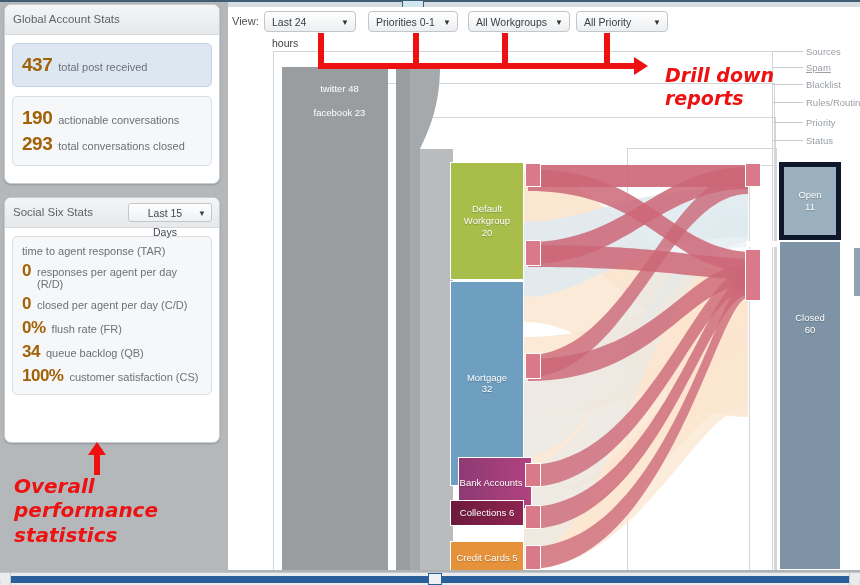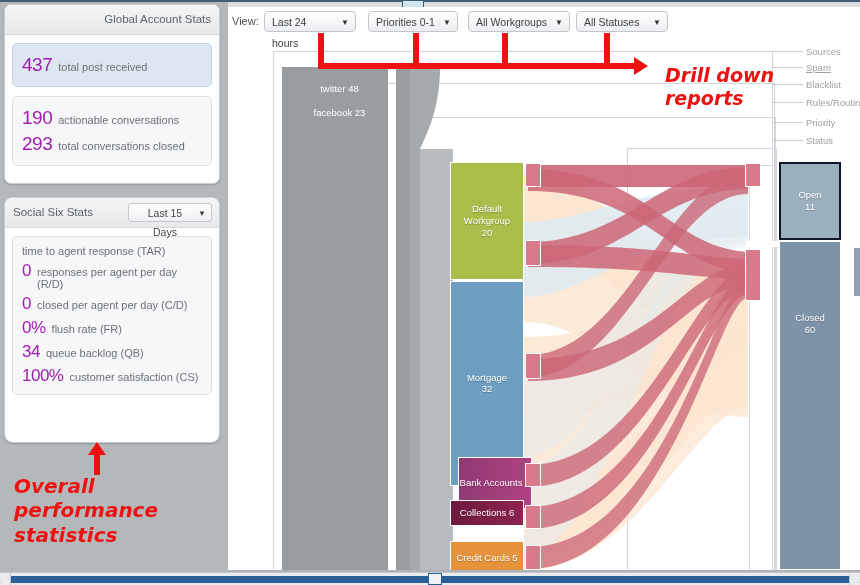--- a/index.html
+++ b/index.html
@@ -36,21 +36,21 @@
   }
   .panel-body{padding:8px 7px 9px 7px;}
 
   .stat-card{
     border:1px solid #d3d7db;border-radius:5px;
     padding:8px 9px;box-sizing:border-box;
   }
   .stat-card.blue{background:#dde7f2;border-color:#c5d2e1;}
   .stat-card.plain{background:#f6f7f8;border-color:#dcdfe2;}
   .stat-line{display:flex;align-items:baseline;gap:6px;padding:2px 0;}
-  .stat-num{font-size:19px;font-weight:normal;color:#a21caf;letter-spacing:-.5px;}
+  .stat-num{font-size:19px;font-weight:bold;color:#a16207;letter-spacing:-.5px;}
   .stat-num.sm{font-size:17px;}
   .stat-txt{font-size:11px;color:#6c7075;}
 
   .mini-select{
     position:absolute;right:7px;top:5px;
     width:84px;height:19px;line-height:19px;
     background:linear-gradient(#ffffff,#eef0f2);
     border:1px solid #c3c7cb;border-radius:3px;
     font-size:10.5px;color:#44484c;padding:0 16px 0 6px;
     box-sizing:border-box;
@@ -125,21 +125,21 @@
 
 <div id="app">
 
   <div class="top-strip">
     <div class="top-strip-inner"></div>
   </div>
   <div class="top-tab"></div>
 
   <div class="sidebar">
 
-    <div class="panel" style="top:2px;height:180px;text-align:right;">
+    <div class="panel" style="top:2px;height:180px;">
       <div class="panel-head">Global Account Stats</div>
       <div class="panel-body">
 
         <div class="stat-card blue" style="margin-bottom:9px;">
           <div class="stat-line">
             <span class="stat-num">437</span>
             <span class="stat-txt">total post received</span>
           </div>
         </div>
 
@@ -150,21 +150,21 @@
           </div>
           <div class="stat-line">
             <span class="stat-num">293</span>
             <span class="stat-txt">total conversations closed</span>
           </div>
         </div>
 
       </div>
     </div>
 
-    <div class="panel" style="top:195px;height:246px;border-radius:9px;">
+    <div class="panel" style="top:195px;height:246px;">
       <div class="panel-head">
         <span>Social Six Stats</span>
         <div class="mini-select">
           <span>Last 15 Days</span>
           <span class="caret">▼</span>
         </div>
       </div>
       <div class="panel-body">
         <div class="stat-card plain" style="padding:6px 9px;">
 
@@ -212,21 +212,21 @@
       </div>
       <div class="tb-select" style="left:140px;width:90px;">
         <span>Priorities 0-1</span>
         <span class="caret">▼</span>
       </div>
       <div class="tb-select" style="left:240px;width:102px;">
         <span>All Workgroups</span>
         <span class="caret">▼</span>
       </div>
       <div class="tb-select" style="left:348px;width:92px;">
-        <span>All Statuses</span>
+        <span>All Priority</span>
         <span class="caret">▼</span>
       </div>
     </div>
 
     <div class="sankey">
 
       <div class="bracket" style="left:45px;top:14px;width:500px;height:520px;border-top-color:#d2d6da;"></div>
       <div class="bracket" style="left:96px;top:46px;width:451px;height:488px;"></div>
       <div class="bracket" style="left:176px;top:80px;width:372px;height:454px;"></div>
       <div class="bracket" style="left:399px;top:111px;width:150px;height:423px;"></div>
@@ -316,21 +316,21 @@
       <div class="node" style="left:297px;top:126px;width:16px;height:24px;background:#d9798a;border:1px solid #ffffff;"></div>
       <div class="node" style="left:297px;top:203px;width:16px;height:26px;background:#d9798a;border:1px solid #ffffff;"></div>
       <div class="node" style="left:297px;top:316px;width:16px;height:26px;background:#d9798a;border:1px solid #ffffff;"></div>
       <div class="node" style="left:297px;top:426px;width:16px;height:24px;background:#d9798a;border:1px solid #ffffff;"></div>
       <div class="node" style="left:297px;top:468px;width:16px;height:24px;background:#d9798a;border:1px solid #ffffff;"></div>
       <div class="node" style="left:297px;top:508px;width:16px;height:25px;background:#d9798a;border:1px solid #ffffff;"></div>
 
       <div class="node" style="left:517px;top:126px;width:16px;height:24px;background:#d9798a;border:1px solid #ffffff;"></div>
       <div class="node" style="left:517px;top:212px;width:16px;height:52px;background:#d9798a;border:1px solid #ffffff;"></div>
 
-      <div class="node" style="left:551px;top:125px;width:62px;height:78px;background:#9bb0bd;border:2px solid #0f172a;">
+      <div class="node" style="left:551px;top:125px;width:62px;height:78px;background:#9bb0bd;border:5px solid #0f172a;">
         <div class="node-txt">
           <span>Open</span><br>
           <span>11</span>
         </div>
       </div>
 
       <div class="node" style="left:551px;top:204px;width:62px;height:329px;background:#7e94a6;border:1px solid #ffffff;">
         <div class="node-txt" style="top:70px;transform:none;">
           <span>Closed</span><br>
           <span>60</span>

